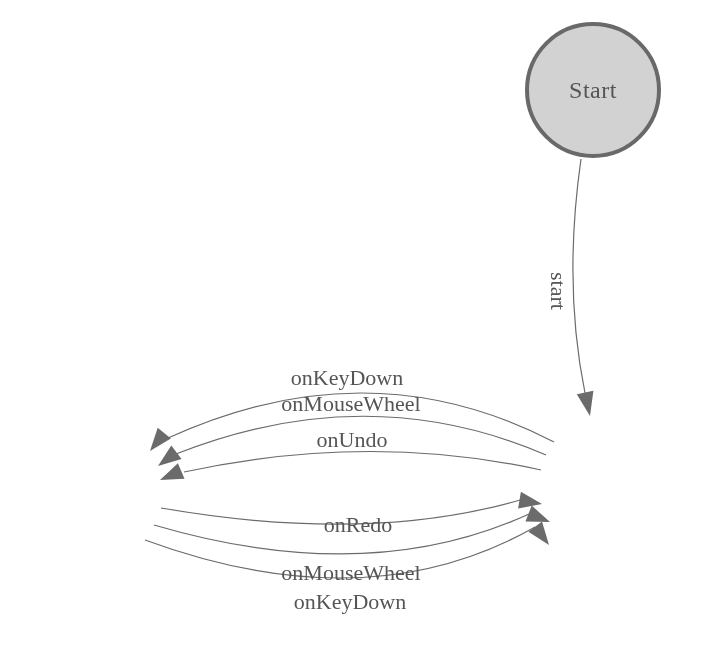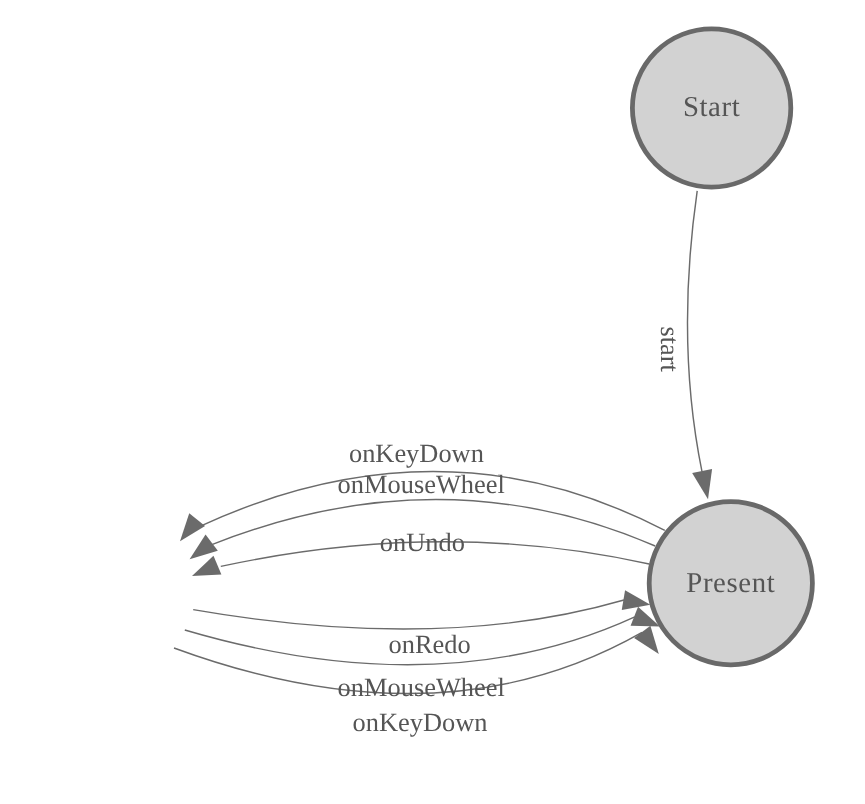--- a/index.html
+++ b/index.html
@@ -102,31 +102,28 @@
       <path class="edge-path" d="M 145 540 Q 368 622 535 527"></path>
       <polygon class="arrowhead" points="549,545 528.4,531.7 542,521.5"></polygon>
     </g>
   </svg>
 
   <div class="node node-start">
     <span class="node-label">Start</span>
   </div>
 
 
-  <div class="node node-present">
-    <span class="node-label">Present</span>
-  </div>
 
   <div class="edge-label rotated" style="left:558px; top:291px;">start</div>
 
   <div class="edge-label" style="left:347px; top:378px;">onKeyDown</div>
 
   <div class="edge-label" style="left:351px; top:404px;">onMouseWheel</div>
 
-  <div class="edge-label" style="left:352px; top:452px;">onUndo</div>
+  <div class="edge-label" style="left:352px; top:440px;">onUndo</div>
 
-  <div class="edge-label" style="left:358px; top:537px;">onRedo</div>
+  <div class="edge-label" style="left:358px; top:525px;">onRedo</div>
 
   <div class="edge-label" style="left:351px; top:573px;">onMouseWheel</div>
 
   <div class="edge-label" style="left:350px; top:602px;">onKeyDown</div>
 
 </div>
 
 </body></html>

